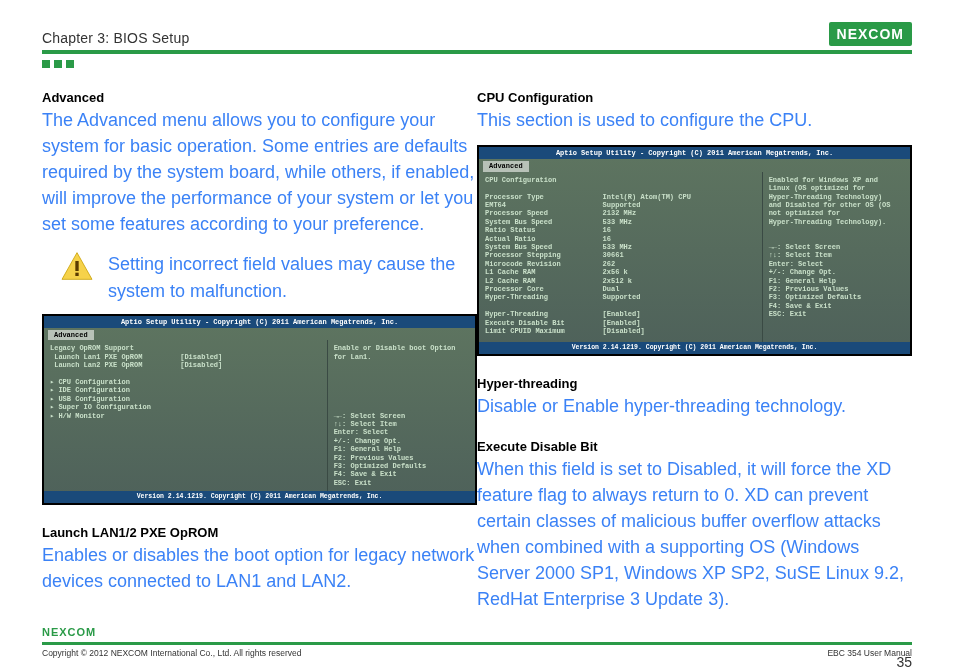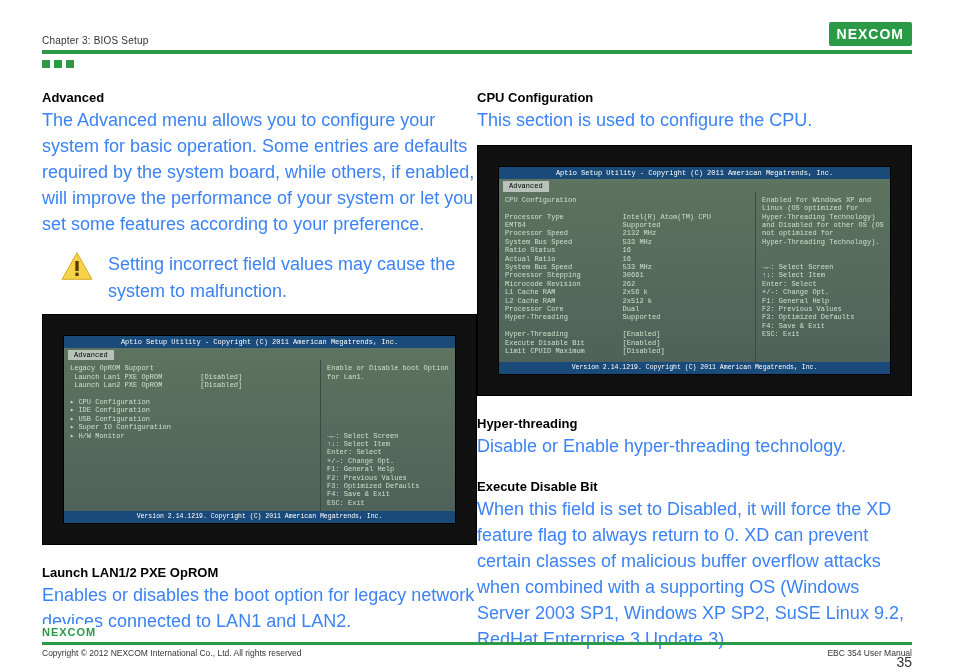--- a/index.html
+++ b/index.html
@@ -7,34 +7,34 @@
     width: 954px;
     height: 672px;
     background: #fff;
     font-family: "Segoe UI", Arial, sans-serif;
     font-size: 12.5px;
     color: #000;
     position: relative;
     padding: 18px 42px 0 42px;
   }
   .topbar { display: flex; justify-content: space-between; align-items: flex-end; height: 28px; }
-  .chapter { font-size: 10px; color: #333; letter-spacing: .2px; }
+  .chapter { font-size: 14px; color: #333; letter-spacing: .2px; }
   .logo-box { background: #2a9a47; color: #fff; font-weight: 700; font-size: 14px; padding: 4px 8px; letter-spacing: 1px; border-radius: 2px; }
   .logo-box .nx { display: inline-flex; align-items: center; gap: 1px; }
   .rule-green { height: 4px; background: #2a9a47; margin-top: 4px; }
   .squares { display: flex; gap: 4px; margin-top: 6px; }
   .squares span { width: 8px; height: 8px; background: #2a9a47; display: inline-block; }
   .content { display: flex; margin-top: 22px; }
   .col { flex: 1; }
   h4 { font-size: 13px; font-weight: 700; margin-bottom: 2px; }
   p { font-size: 18px; line-height: 1.45; color: #3b82f6; margin-bottom: 12px; }
   .warnrow { display: flex; gap: 14px; align-items: flex-start; margin: 14px 0 10px 18px; }
   .warnicon { width: 34px; height: 30px; flex: 0 0 34px; }
   .bios-photo { width: 100%; border: 1px solid #000; background: #111; margin-bottom: 14px; }
-  .bios-outer { padding: 20px; }
+  .bios-outer { padding: 0; font-weight: bold; }
   .bios-screen { background: linear-gradient(#5e7560,#4e615a); font-family: "Courier New", monospace; font-size: 7px; color: #c9e0c9; line-height: 1.2; border: 1px solid #000; }
   .bios-title { background: #1a4a7a; color: #fff; text-align: center; padding: 2px 4px; font-size: 7px; }
   .bios-tab { background: #b8c2b8; color: #000; display: inline-block; padding: 1px 6px; margin: 2px 0 0 4px; font-size: 7px; }
   .bios-body { display: flex; min-height: 140px; }
   .bios-left { flex: 2; padding: 4px 6px; border-right: 1px solid #3a4a44; white-space: pre; overflow: hidden; }
   .bios-right { flex: 1; padding: 4px 6px; white-space: pre; overflow: hidden; }
   .bios-foot { background: #1a4a7a; color: #fff; text-align: center; padding: 2px; font-size: 6.5px; }
   .footer { position: absolute; left: 42px; right: 42px; bottom: 14px; }
   .foot-logo-row { display: flex; align-items: center; }
   .foot-logo { background: #fff; color: #2a9a47; font-weight: 700; font-size: 11px; letter-spacing: 1px; padding: 2px 0; }
@@ -167,21 +167,21 @@
       </div>
     </div>
 
     <div class="sec">
       <h4>Hyper-threading</h4>
       <p>Disable or Enable hyper-threading technology.</p>
     </div>
 
     <div class="sec">
       <h4>Execute Disable Bit</h4>
-      <p>When this field is set to Disabled, it will force the XD feature flag to always return to 0. XD can prevent certain classes of malicious buffer overflow attacks when combined with a supporting OS (Windows Server 2003 SP1, Windows XP SP2, SuSE Linux 9.2, RedHat Enterprise 3 Update 3).</p>
+      <p>When this field is set to Disabled, it will force the XD feature flag to always return to 0. XD can prevent certain classes of malicious buffer overflow attacks when combined with a supporting OS (Windows Server 2000 SP1, Windows XP SP2, SuSE Linux 9.2, RedHat Enterprise 3 Update 3).</p>
     </div>
   </div>
 </div>
 
 <div class="footer">
   <div class="foot-logo-row">
     <div class="foot-logo">NEXCOM</div>
   </div>
   <div class="foot-rule"></div>
   <div class="foot-text" style="position:relative">

